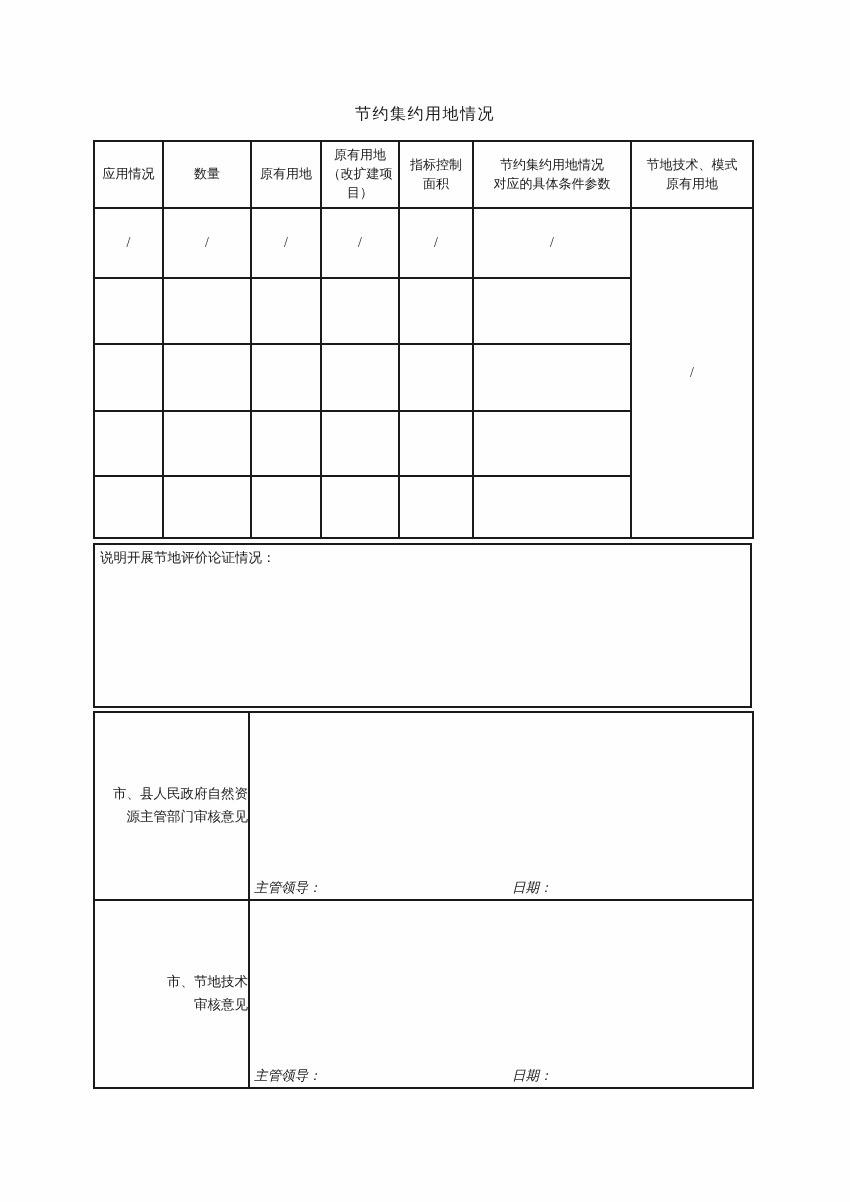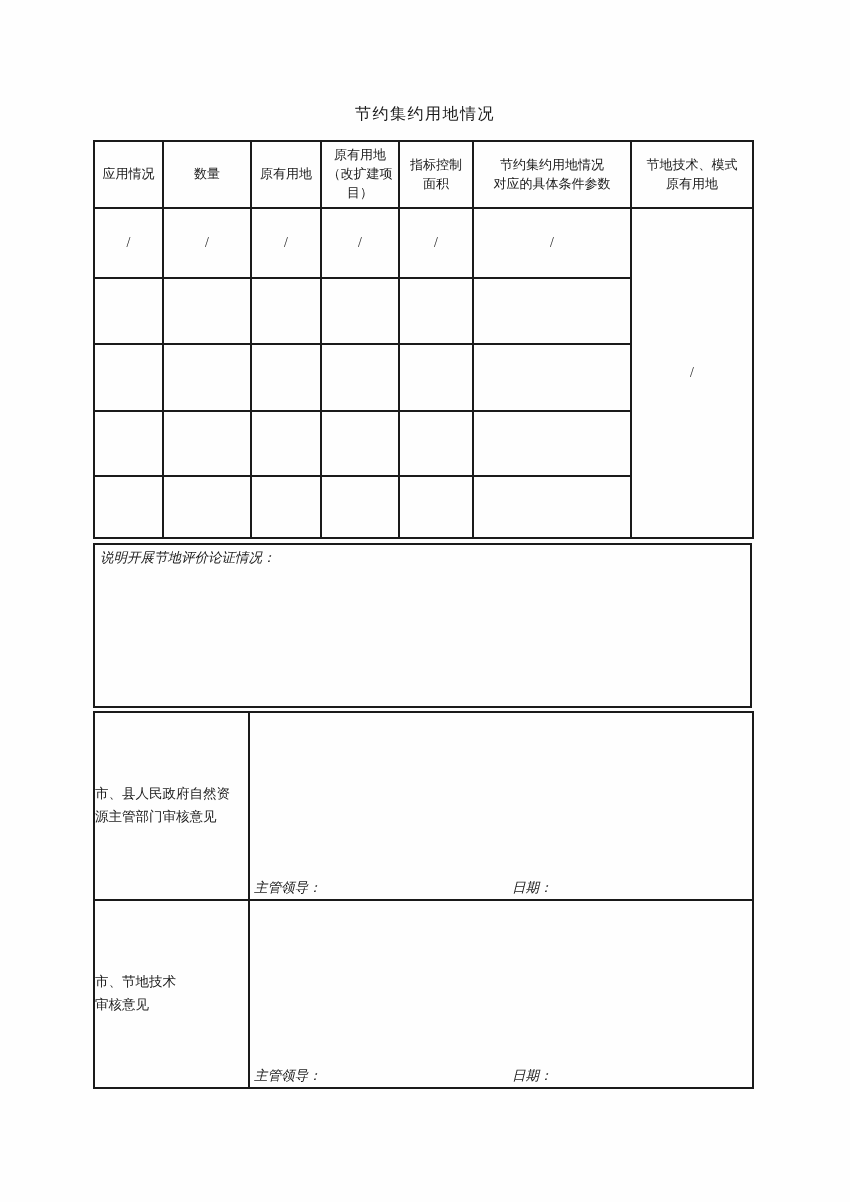--- a/index.html
+++ b/index.html
@@ -56,33 +56,32 @@
     left: 93px; top: 543px;
     width: 659px; height: 165px;
     border: 2px solid #1a1a1a;
     background: #fefefe;
   }
   .note-label {
     display: block;
     font-size: 13.5px;
     padding: 4px 5px;
     text-align: left;
-    font-style: italic;
   }
 
   
   .review-table {
     position: absolute;
     left: 93px; top: 711px;
     width: 659px;
   }
   .review-row { height: 188px; }
   .review-label-cell {
     width: 155px;
-    text-align: left;
+    text-align: right;
     vertical-align: middle;
     font-size: 13.5px;
     line-height: 1.7;
   }
   .review-content-cell {
     position: relative;
     vertical-align: bottom;
     font-style: italic;
   }
   .sign-row {

